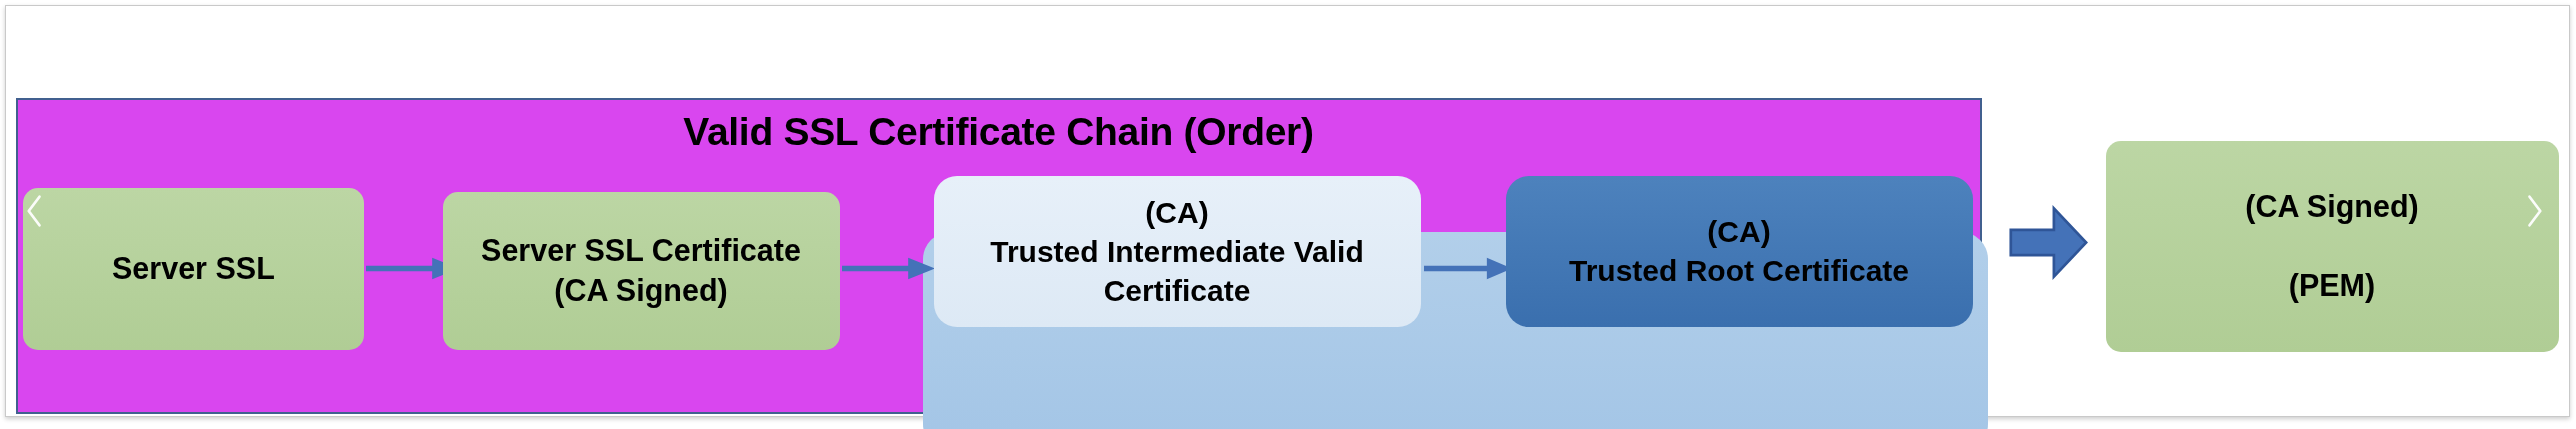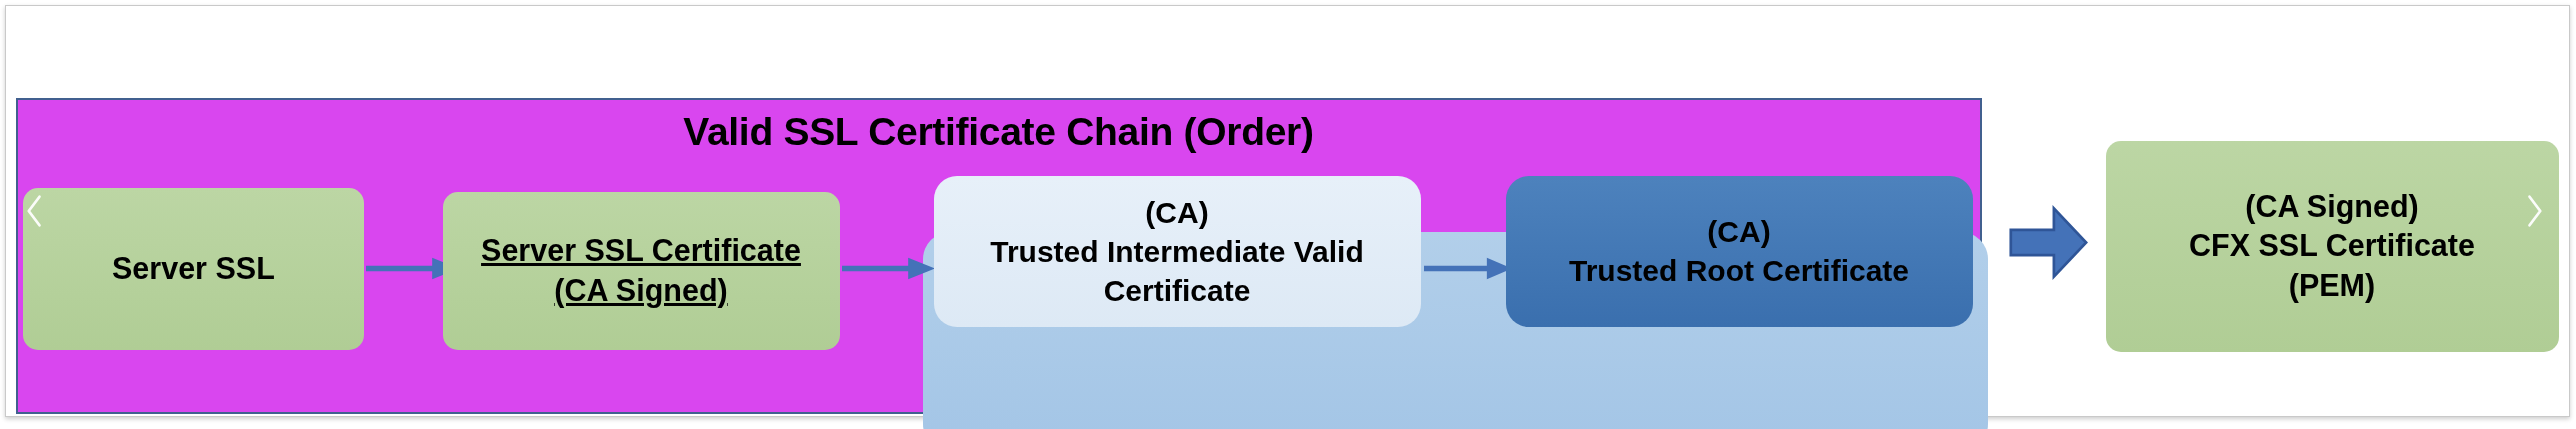--- a/index.html
+++ b/index.html
@@ -151,21 +151,21 @@
           <span>Server SSL</span><br>
         </span>
       </div>
 
       <div class="arrow-thin" style="left:348px; top:155px; width:93px;">
         <svg viewBox="0 0 104 30" preserveAspectRatio="none">
           <path d="M0,12 L74,12 L74,3 L104,15 L74,27 L74,18 L0,18 Z" fill="#4472b8"></path>
         </svg>
       </div>
 
-      <div class="node node-green" style="left:425px; top:92px; width:397px; height:158px; font-size:30.5px;text-decoration:underline;">
+      <div class="node node-green" style="left:425px; top:92px; width:397px; height:158px; font-size:30.5px;">
         <span>
           <span>Server SSL Certificate</span><br>
           <span>(CA Signed)</span>
         </span>
       </div>
 
       <div class="arrow-thin" style="left:824px; top:155px; width:93px;">
         <svg viewBox="0 0 104 30" preserveAspectRatio="none">
           <path d="M0,12 L74,12 L74,3 L104,15 L74,27 L74,18 L0,18 Z" fill="#4472b8"></path>
         </svg>
@@ -196,21 +196,21 @@
 
     <div id="block-arrow">
       <svg viewBox="0 0 88 88" preserveAspectRatio="none">
         <path d="M2,30 L50,30 L50,6 L86,44 L50,82 L50,58 L2,58 Z" fill="#4472b8" stroke="#2f5597" stroke-width="3" stroke-linejoin="miter"></path>
       </svg>
     </div>
 
     <div class="node node-green" style="left:2100px; top:135px; width:453px; height:211px; font-size:30.5px;">
       <span>
         <span>(CA Signed)</span><br>
-        <span>CFX SSL Certificate</span><br>
+        <br>
         <span>(PEM)</span>
       </span>
     </div>
 
   </div>
 
   <div class="chevron" id="chevron-left">
     <svg viewBox="0 0 22 38" fill="none" stroke="currentColor" stroke-width="3" stroke-linecap="round" stroke-linejoin="round">
       <polyline points="16,3 4,19 16,35"></polyline>
     </svg>

